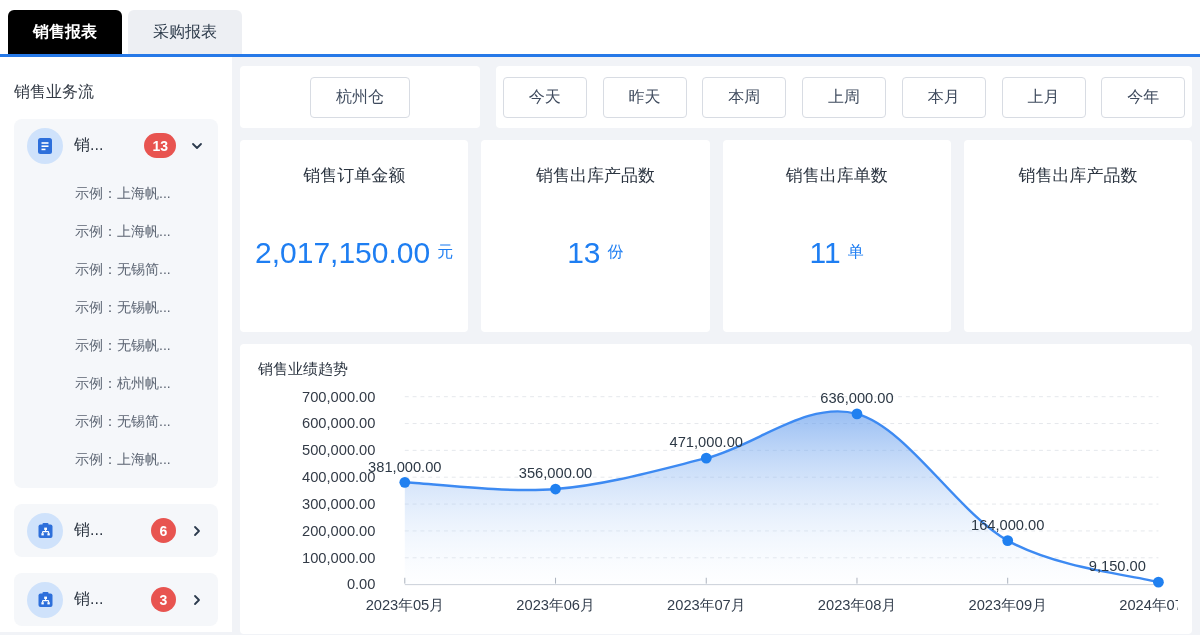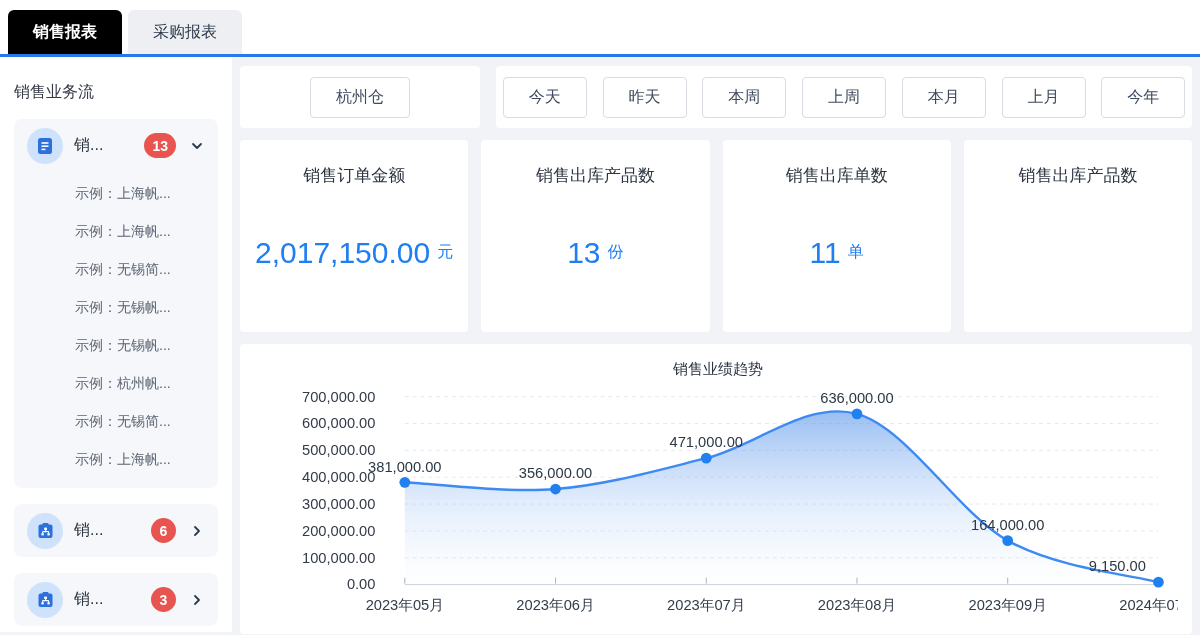--- a/index.html
+++ b/index.html
@@ -29,21 +29,21 @@
   .badge { background: #e85450; color: #fff; font-size: 14px; font-weight: bold;
            height: 25px; min-width: 25px; border-radius: 13px; padding: 0 8px;
            display: flex; align-items: center; justify-content: center; }
   .chev { margin-left: 13px; display: flex; }
   .sub-list { padding: 2px 0 10px 0; }
   .sub-item { height: 38px; line-height: 38px; padding-left: 61px; font-size: 14px;
               color: #5b6472; cursor: pointer; white-space: nowrap; overflow: hidden; }
 
   
   .main { flex: 1; display: flex; flex-direction: column; padding: 9px 8px 8px 0; }
-  .panel { background: #fff; border-radius: 4px; align-items: center; }
+  .panel { background: #fff; border-radius: 4px; }
   .row1 { display: flex; gap: 16px; height: 62px; flex: none; }
   .wh-panel { width: 240px; display: flex; align-items: center; justify-content: center; gap: 14px; }
   .date-panel { flex: 1; display: flex; align-items: center; justify-content: space-evenly; padding: 0 6px; gap: 15px; }
   .btn { background: #fff; border: 1px solid #d8dce3; border-radius: 4px;
          padding: 9px 25px; font-size: 16px; color: #3f4b5e; cursor: pointer;
          font-family: "Liberation Sans", sans-serif; white-space: nowrap; }
 
   .stats { display: flex; gap: 13px; height: 192px; flex: none; margin-top: 12px; }
   .stat-card { flex: 1; background: #fff; border-radius: 4px;
                display: flex; flex-direction: column; align-items: center; }

